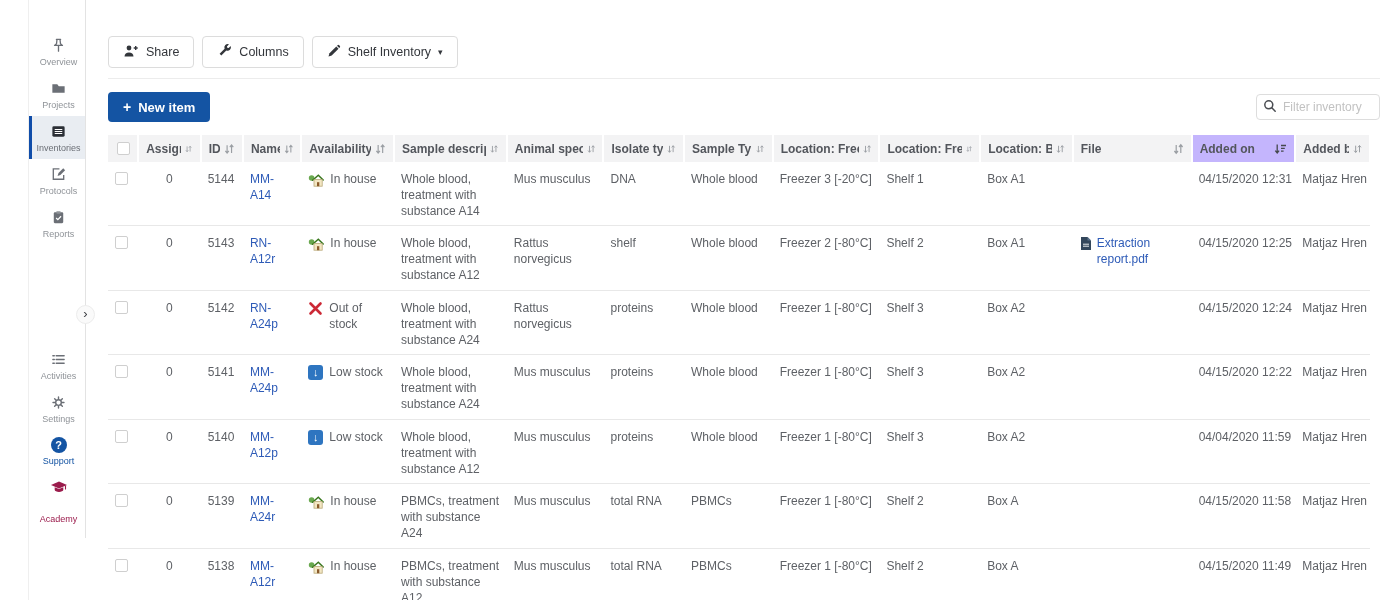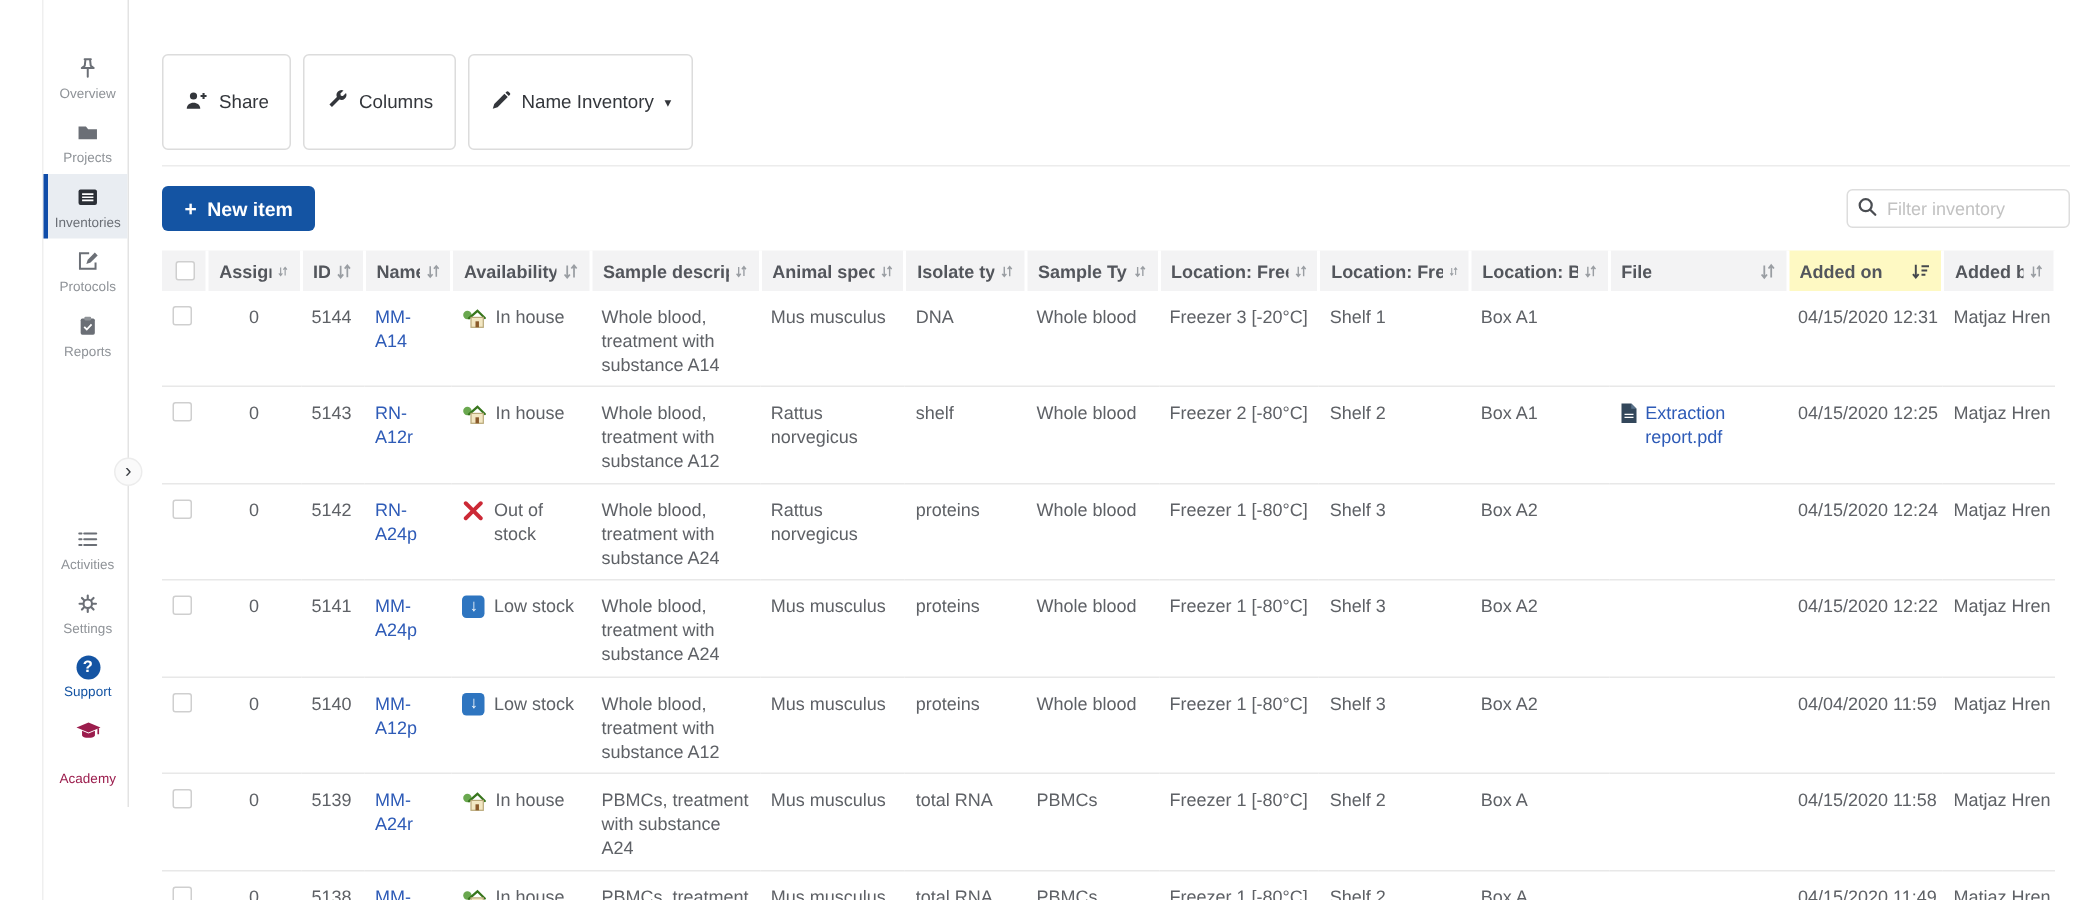--- a/index.html
+++ b/index.html
@@ -28,40 +28,40 @@
 
   
   .main { flex:1; padding:0 20px 0 22px; display:flex; flex-direction:column; }
   .page-header { display:flex; justify-content:space-between; align-items:flex-start;
     padding-top:30px; border-bottom:1px solid #ececec; padding-bottom:10px; }
   .title-wrap { display:flex; align-items:center; gap:7px; }
   .page-title { font-size:17px; font-weight:bold; color:#3d4045; }
   .subtitle { font-size:11px; color:#9a9ea3; margin-top:3px; }
   .header-actions { display:flex; gap:8px; margin-top:6px; }
   .action-btn { display:flex; align-items:center; gap:7px; background:#fff; border:1px solid #dcdcdc;
-    border-radius:4px; padding:22px 14px; font-size:12.5px; color:#33363b; cursor:pointer;
+    border-radius:4px; padding:6px 14px; font-size:12.5px; color:#33363b; cursor:pointer;
     font-family:inherit; }
   .caret { font-size:9px; color:#33363b; }
 
   .toolbar { display:flex; justify-content:space-between; align-items:center; margin-top:13px; }
   .new-item-btn { display:flex; align-items:center; gap:7px; background:#1454a3; color:#fff;
     border:none; border-radius:4px; padding:7px 15px; font-size:13px; font-weight:bold;
     cursor:pointer; font-family:inherit; }
   .plus-glyph { font-size:14px; font-weight:bold; }
   .filter-wrap { position:relative; }
-  .filter-input { width:149px; border:1px solid #ddd; border-radius:4px; padding:5px 8px 5px 26px;
+  .filter-input { width:124px; border:1px solid #ddd; border-radius:4px; padding:5px 8px 5px 26px;
     font-size:12px; color:#555; font-family:inherit; outline:none; }
   .filter-input::placeholder { color:#c2c2c2; }
   .search-icon { position:absolute; left:7px; top:5px; }
 
   
   table { border-collapse:collapse; table-layout:fixed; width:1263px; margin-top:13px; }
   th { background:#f3f3f4; border-right:2px solid #fff; padding:6px 7px; font-size:12px;
     font-weight:bold; color:#53565c; text-align:left; vertical-align:middle; cursor:pointer; }
-  th.sorted { background:#fef9c3; }
+  th.sorted { background:#c4b5fd; }
   .th-inner { display:flex; align-items:center; justify-content:space-between; gap:4px; }
   .th-inner .lbl { overflow:hidden; white-space:nowrap; }
   td { padding:10px 7px 6px; font-size:12px; color:#5e6166; vertical-align:top;
     border-bottom:1px solid #e8e8e8; line-height:1.32; }
   tr.item-row td { background:#fff; }
   .col-sel { width:30px; } .col-assigned { width:62px; } .col-id { width:42px; }
   .col-name { width:58px; } .col-avail { width:92px; } .col-desc { width:112px; }
   .col-species { width:96px; } .col-isolate { width:80px; } .col-stype { width:88px; }
   .col-freezer { width:106px; } .col-shelf { width:100px; } .col-box { width:92px; }
   .col-file { width:118px; } .col-added-on { width:103px; } .col-added-by { width:74px; }
@@ -191,21 +191,21 @@
           </span>
           <span>Columns</span>
         </button>
         <button class="action-btn">
           <span>
             <svg width="14" height="14" viewBox="0 0 14 14">
                 <path d="M1.5 12.5l1-3.2 6.8-6.8 2.2 2.2-6.8 6.8z" fill="#33363b"></path>
                 <path d="M10 1.8l2.2 2.2 0.6-0.6a1.1 1.1 0 0 0-0.1-1.6l-0.5-0.5a1.1 1.1 0 0 0-1.6-0.1z" fill="#33363b"></path>
               </svg>
           </span>
-          <span>Name Inventory</span>
+          <span>Shelf Inventory</span>
           <span class="caret">▾</span>
         </button>
       </div>
     </div>
 
     <div class="toolbar">
       <button class="new-item-btn">
         <span class="plus-glyph">+</span>
         <span>New item</span>
       </button>

